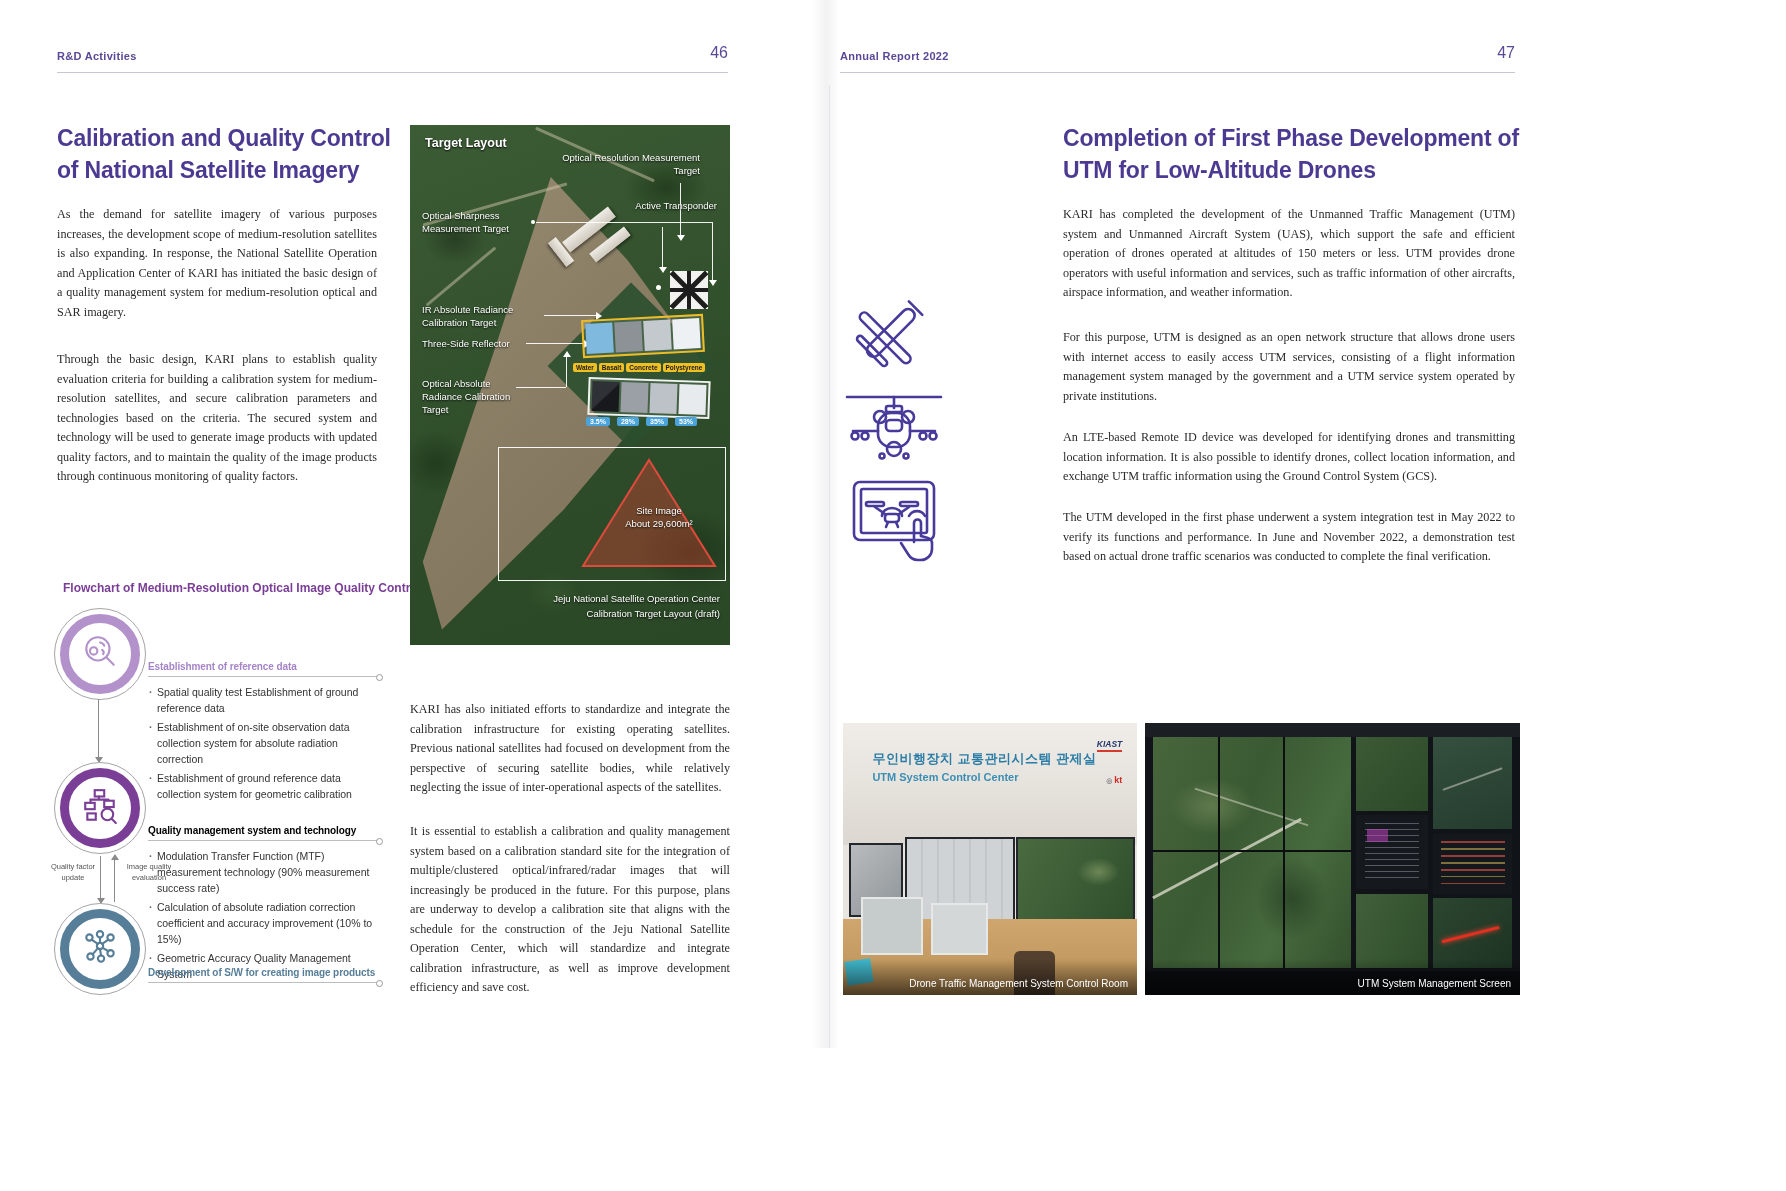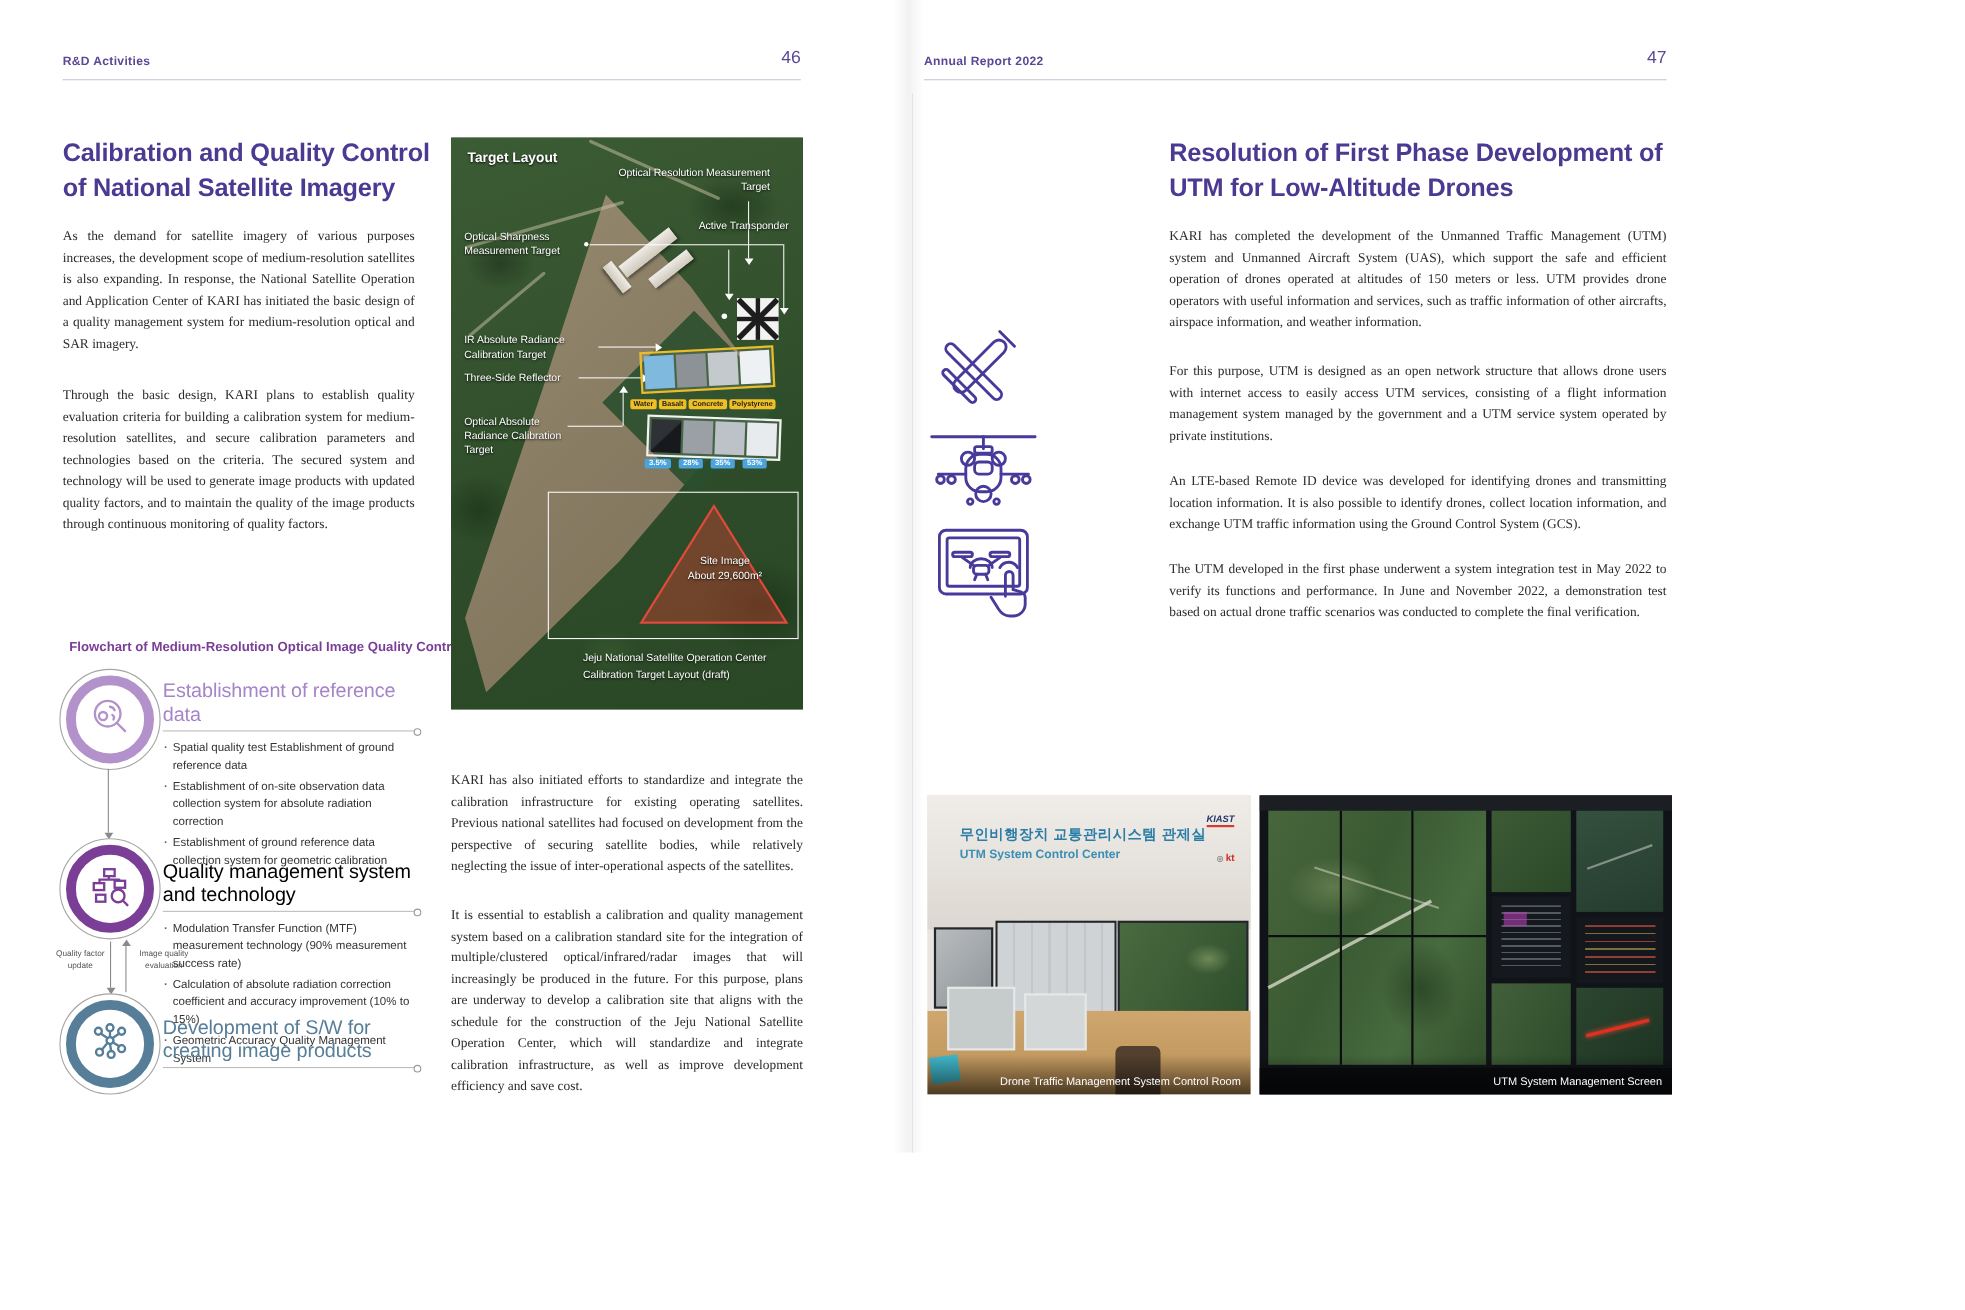--- a/index.html
+++ b/index.html
@@ -8,21 +8,21 @@
   .serif{font-family:"Liberation Serif",serif;font-size:12.2px;line-height:19.5px;color:#2b2b2b;text-align:justify;}
   .hdr{font-size:11px;color:#5a4897;letter-spacing:.3px;font-weight:bold;}
   .pageno{font-size:16px;color:#5a4897;text-align:right;}
   .rule{height:1px;background:#c9c5d6;}
   .bigtitle{font-size:23px;line-height:32px;font-weight:bold;color:#4c3a92;letter-spacing:-.2px;}
   
   .fc-title{font-size:12px;font-weight:bold;color:#7a3e97;}
   .node{position:absolute;width:90px;height:90px;border:1px solid #a5a5a5;border-radius:50%;background:#fff;}
   .ring{position:absolute;inset:5px;border-radius:50%;display:flex;align-items:center;justify-content:center;}
   .fc-section{position:absolute;left:148px;width:232px;}
-  .fc-head{font-size:18px;font-weight:normal;letter-spacing:-.1px;}
+  .fc-head{font-size:10px;font-weight:bold;letter-spacing:-.1px;margin-top:43px;}
   .c1{color:#a584c8;} .c2{color:#000000;} .c3{color:#567e98;}
   .fc-rule{position:relative;height:1px;background:#bdbdbd;margin:4px 0 7px 0;}
   .fc-rule::after{content:"";position:absolute;right:-3px;top:-2.5px;width:5px;height:5px;border:1px solid #9a9a9a;border-radius:50%;background:#fff;}
   .fc-ul{margin:0;padding:0;list-style:none;}
   .fc-ul li{position:relative;padding-left:9px;font-size:10.5px;line-height:16px;color:#333;margin-bottom:3px;}
   .fc-ul li::before{content:"\00b7";position:absolute;left:1px;top:0;font-weight:bold;color:#666;}
   .varrow{position:absolute;width:1px;background:#8a8a8a;}
   .ahg{position:absolute;width:0;height:0;}
   .ahg.down{border-left:4px solid transparent;border-right:4px solid transparent;border-top:6px solid #8a8a8a;}
   .ahg.up{border-left:4px solid transparent;border-right:4px solid transparent;border-bottom:6px solid #8a8a8a;}
@@ -240,33 +240,33 @@
       <div class="abs" style="left:88px;top:322px;width:226px;height:132px;border:1.5px solid rgba(255,255,255,.95);">
         <svg width="150" height="118" viewBox="0 0 150 118" style="position:absolute;right:6px;top:6px;">
           <polygon points="80,6 146,112 14,112" fill="rgba(216,62,50,.40)" stroke="#e04a3c" stroke-width="2"></polygon>
         </svg>
         <div class="flab" style="left:100px;top:56px;width:120px;text-align:center;">
           <div>Site Image</div>
           <div>About 29,600m²</div>
         </div>
       </div>
 
-      <div class="flab" style="right:10px;top:466px;width:190px;text-align:left;line-height:15px;">Jeju National Satellite Operation Center Calibration Target Layout (draft)</div>
+      <div class="flab" style="right:10px;top:466px;width:190px;text-align:right;line-height:15px;">Jeju National Satellite Operation Center Calibration Target Layout (draft)</div>
     </div>
 
     <div class="abs serif" style="left:410px;top:700px;width:320px;">KARI has also initiated efforts to standardize and integrate the calibration infrastructure for existing operating satellites. Previous national satellites had focused on development from the perspective of securing satellite bodies, while relatively neglecting the issue of inter-operational aspects of the satellites.</div>
     <div class="abs serif" style="left:410px;top:822px;width:320px;">It is essential to establish a calibration and quality management system based on a calibration standard site for the integration of multiple/clustered optical/infrared/radar images that will increasingly be produced in the future. For this purpose, plans are underway to develop a calibration site that aligns with the schedule for the construction of the Jeju National Satellite Operation Center, which will standardize and integrate calibration infrastructure, as well as improve development efficiency and save cost.</div>
   </div>
 
   <div>
     <div class="abs hdr" style="left:840px;top:50px;">Annual Report 2022</div>
     <div class="abs pageno" style="left:1475px;top:44px;width:40px;">47</div>
     <div class="abs rule" style="left:840px;top:72px;width:675px;"></div>
 
-    <div class="abs bigtitle" style="left:1063px;top:122px;width:470px;">Resolution of First Phase Development of UTM for Low-Altitude Drones</div>
+    <div class="abs bigtitle" style="left:1063px;top:122px;width:470px;">Completion of First Phase Development of UTM for Low-Altitude Drones</div>
 
     <div class="abs serif" style="left:1063px;top:205px;width:452px;">KARI has completed the development of the Unmanned Traffic Management (UTM) system and Unmanned Aircraft System (UAS), which support the safe and efficient operation of drones operated at altitudes of 150 meters or less. UTM provides drone operators with useful information and services, such as traffic information of other aircrafts, airspace information, and weather information.</div>
     <div class="abs serif" style="left:1063px;top:328px;width:452px;">For this purpose, UTM is designed as an open network structure that allows drone users with internet access to easily access UTM services, consisting of a flight information management system managed by the government and a UTM service system operated by private institutions.</div>
     <div class="abs serif" style="left:1063px;top:428px;width:452px;">An LTE-based Remote ID device was developed for identifying drones and transmitting location information. It is also possible to identify drones, collect location information, and exchange UTM traffic information using the Ground Control System (GCS).</div>
     <div class="abs serif" style="left:1063px;top:508px;width:452px;">The UTM developed in the first phase underwent a system integration test in May 2022 to verify its functions and performance. In June and November 2022, a demonstration test based on actual drone traffic scenarios was conducted to complete the final verification.</div>
 
     <div class="abs uticon" style="left:846px;top:286px;">
       <svg width="96" height="86" viewBox="0 0 96 86">
         <g transform="rotate(-45 48 43)">
           <rect x="12" y="37" width="62" height="13" rx="6.5"></rect>

